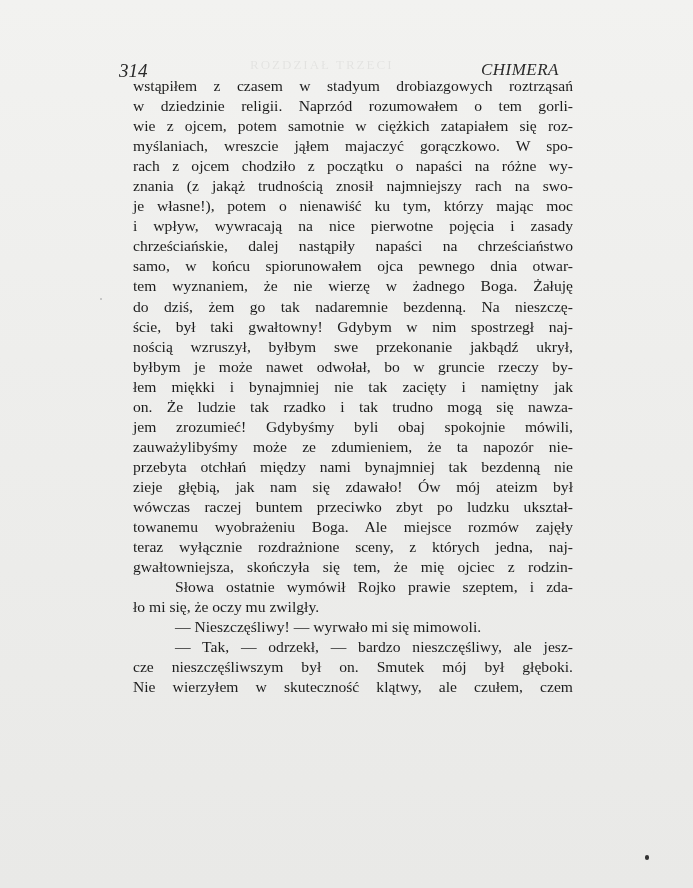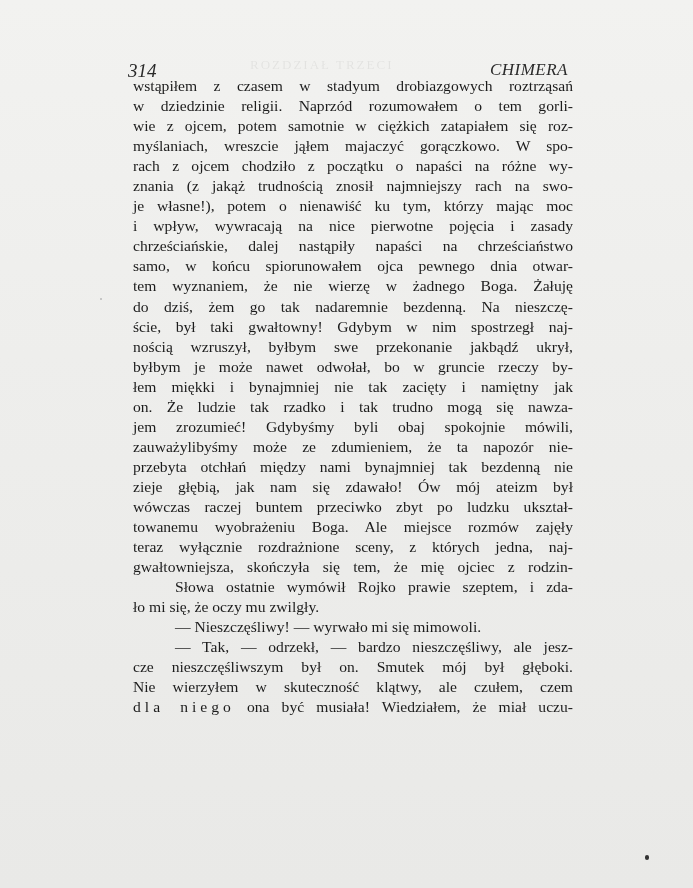--- a/index.html
+++ b/index.html
@@ -28,21 +28,21 @@
     width: 200px;
     height: 12px;
     color: rgba(0,0,0,0.06);
     font-size: 13px;
     letter-spacing: 2px;
     font-family: "Liberation Serif", serif;
   }
   .header {
     position: absolute;
     top: 60px;
-    left: 128px;
+    left: 119px;
     width: 440px;
     height: 24px;
   }
   .page-number {
     position: absolute;
     left: 0;
     top: 0;
     font-style: italic;
     font-size: 19px;
     color: #2a2a2a;
@@ -139,18 +139,17 @@
     <span class="line">wówczas raczej buntem przeciwko zbyt po ludzku ukształ-</span>
     <span class="line">towanemu wyobrażeniu Boga. Ale miejsce rozmów zajęły</span>
     <span class="line">teraz wyłącznie rozdrażnione sceny, z których jedna, naj-</span>
     <span class="line">gwałtowniejsza, skończyła się tem, że mię ojciec z rodzin-</span>
     <span class="line indent">Słowa ostatnie wymówił Rojko prawie szeptem, i zda-</span>
     <span class="line last">ło mi się, że oczy mu zwilgły.</span>
     <span class="line indent last">— Nieszczęśliwy! — wyrwało mi się mimowoli.</span>
     <span class="line indent">— Tak, — odrzekł, — bardzo nieszczęśliwy, ale jesz-</span>
     <span class="line">cze nieszczęśliwszym był on. Smutek mój był głęboki.</span>
     <span class="line">Nie wierzyłem w skuteczność klątwy, ale czułem, czem</span>
-    <span class="line"><span class="spaced">dla niego</span><span> ona być musiała! Wiedziałem, że miał uczu-</span></span>
   </div>
 
   <div class="speck2"></div>
   <div class="speck"></div>
 </div>
 
 </body></html>

